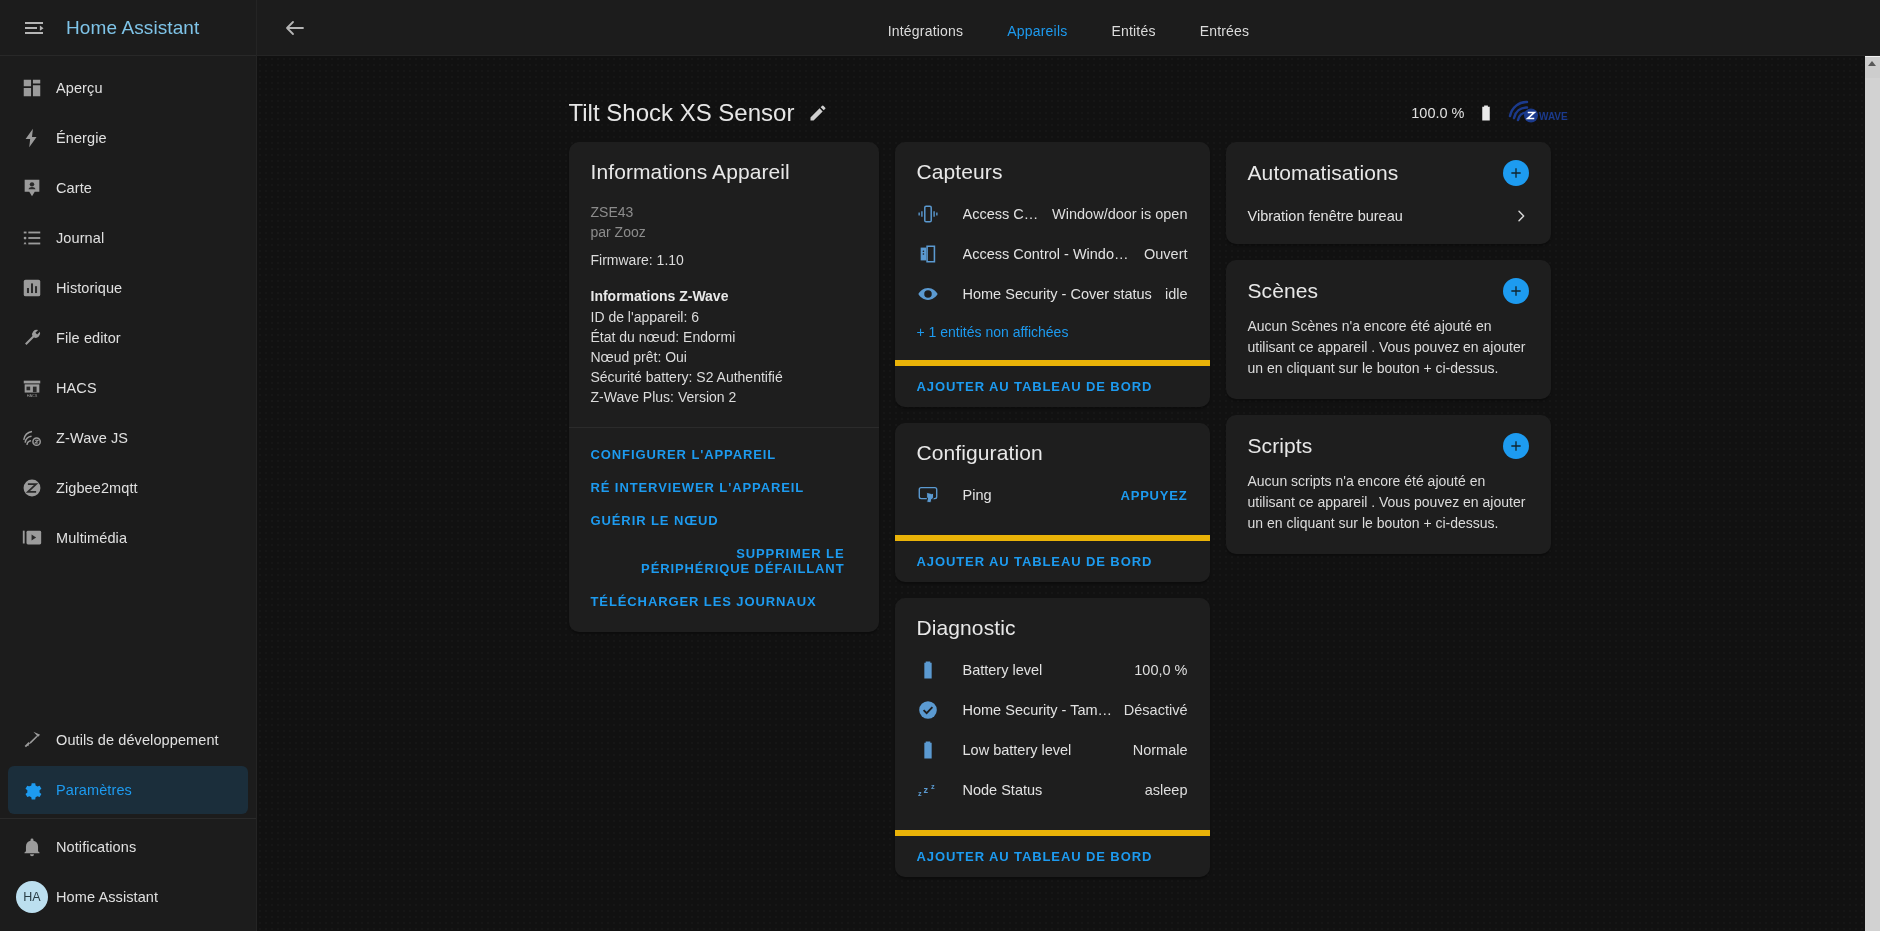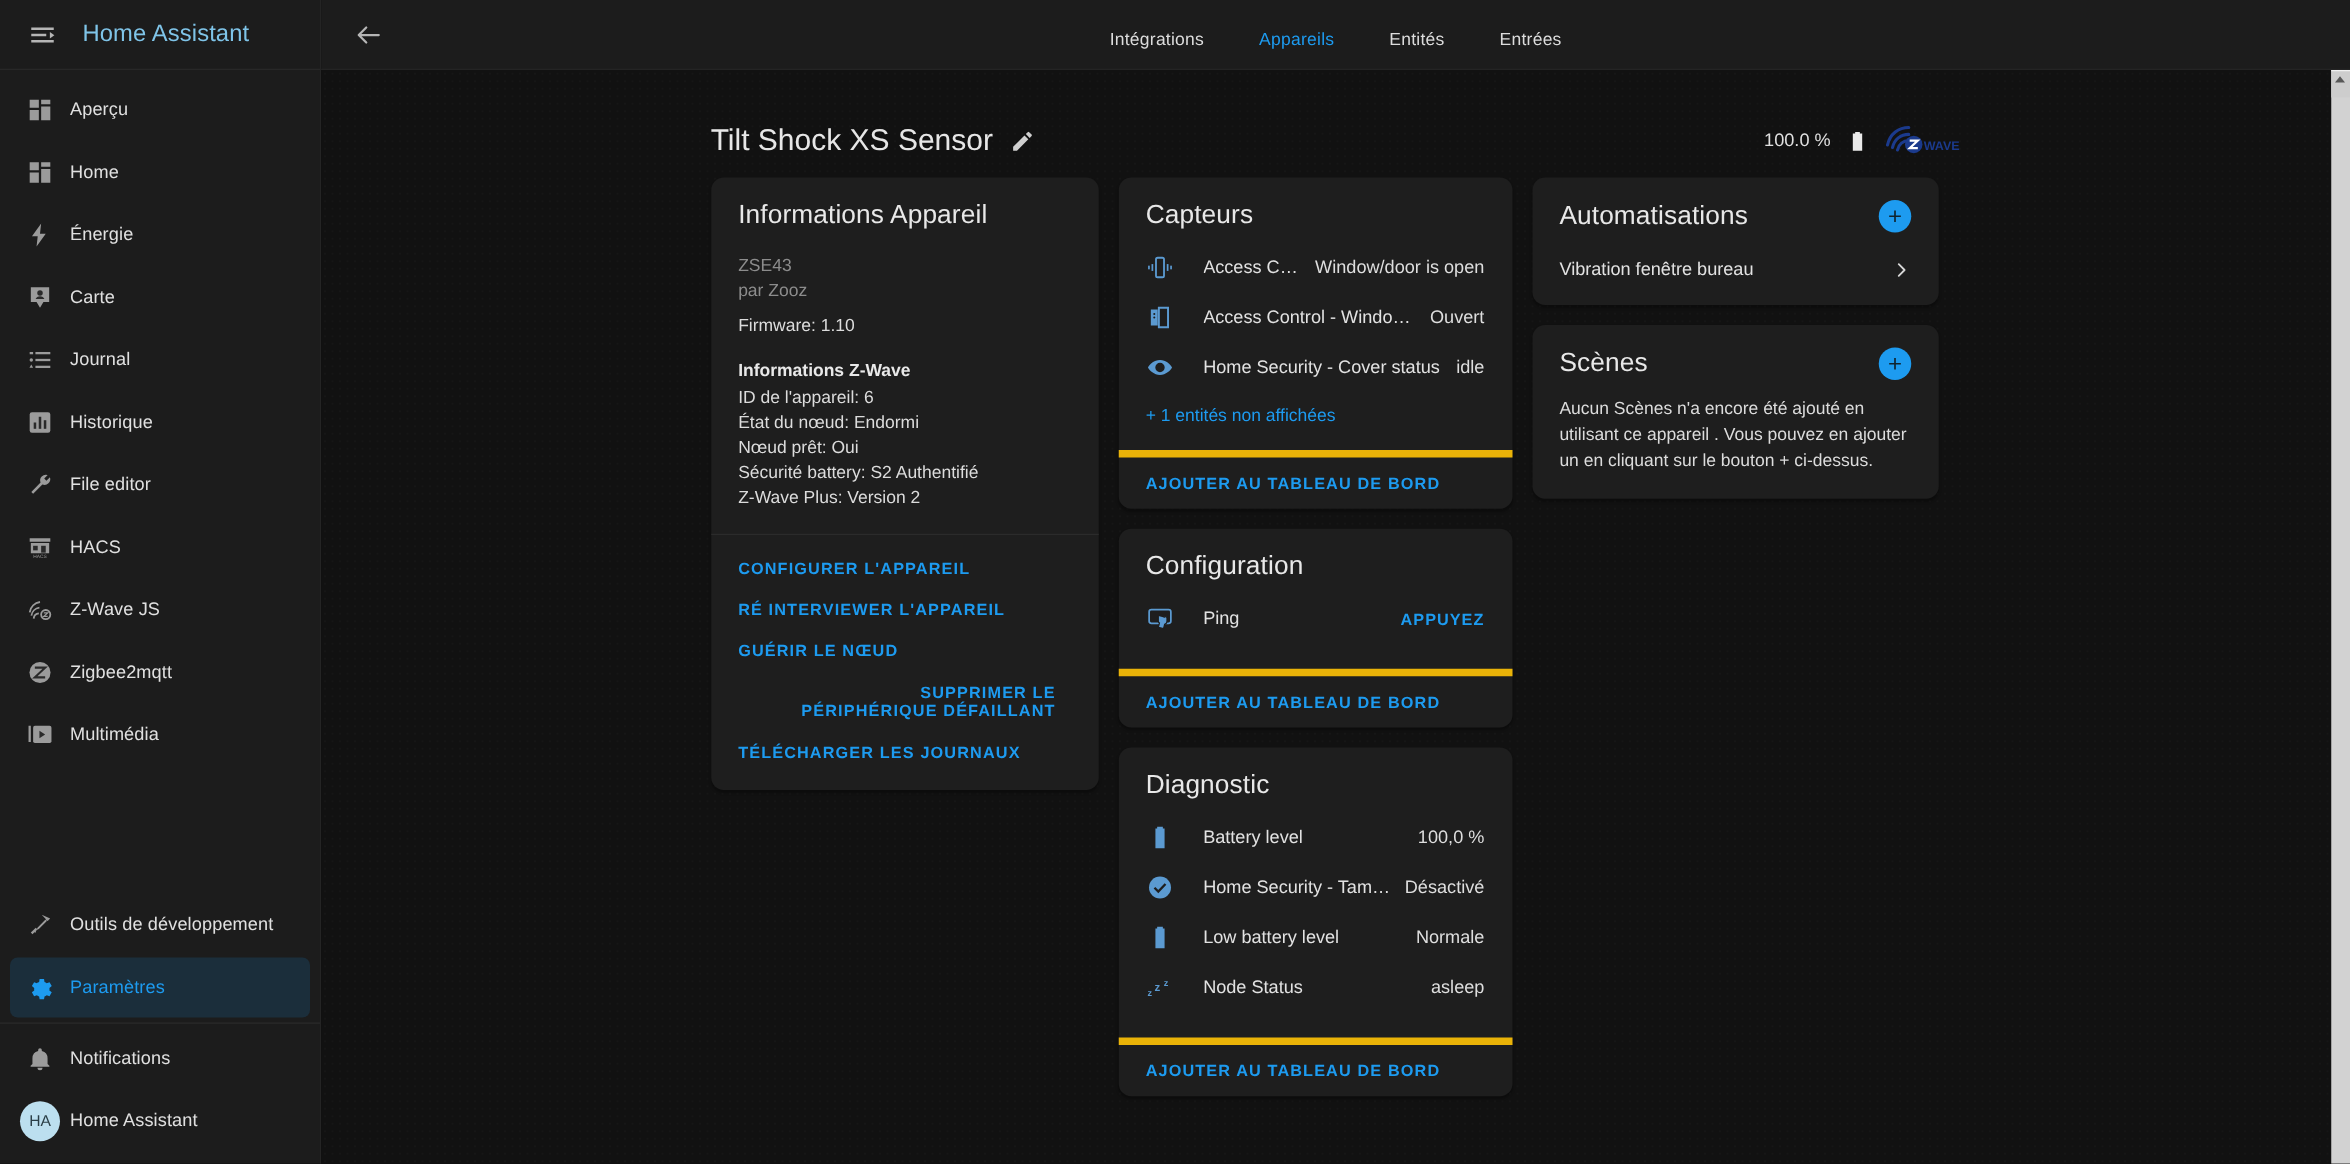--- a/index.html
+++ b/index.html
@@ -188,28 +188,20 @@
 
       <div class="sb-item">
         <span class="sb-ico">
           <svg width="22" height="22" viewBox="0 0 24 24" fill="#9b9b9b">
               <path d="M3 3h8v7H3zM13 3h8v4h-8zM13 9h8v12h-8zM3 12h8v9H3z"></path>
             </svg>
         </span>
         <span class="sb-lbl">Aperçu</span>
       </div>
 
-      <div class="sb-item">
-        <span class="sb-ico">
-          <svg width="22" height="22" viewBox="0 0 24 24" fill="#9b9b9b">
-              <path d="M3 3h8v7H3zM13 3h8v4h-8zM13 9h8v12h-8zM3 12h8v9H3z"></path>
-            </svg>
-        </span>
-        <span class="sb-lbl">Home</span>
-      </div>
 
       <div class="sb-item">
         <span class="sb-ico">
           <svg width="22" height="22" viewBox="0 0 24 24" fill="#9b9b9b">
               <path d="M13 2L5 13h5l-1 9 8-11h-5z"></path>
             </svg>
         </span>
         <span class="sb-lbl">Énergie</span>
       </div>
 
@@ -580,20 +572,33 @@
                   <span class="add-fab">
                     <svg width="16" height="16" viewBox="0 0 24 24" fill="#10242f">
                         <path d="M11 5h2v6h6v2h-6v6h-2v-6H5v-2h6z"></path>
                       </svg>
                   </span>
                 </div>
                 <div class="empty-txt">Aucun Scènes n'a encore été ajouté en utilisant ce appareil . Vous pouvez en ajouter un en cliquant sur le bouton + ci-dessus.</div>
               </div>
             </div>
 
+            <div class="card">
+              <div class="card-pad">
+                <div class="card-title-row">
+                  <span class="card-title">Scripts</span>
+                  <span class="add-fab">
+                    <svg width="16" height="16" viewBox="0 0 24 24" fill="#10242f">
+                        <path d="M11 5h2v6h6v2h-6v6h-2v-6H5v-2h6z"></path>
+                      </svg>
+                  </span>
+                </div>
+                <div class="empty-txt">Aucun scripts n'a encore été ajouté en utilisant ce appareil . Vous pouvez en ajouter un en cliquant sur le bouton + ci-dessus.</div>
+              </div>
+            </div>
           </div>
 
         </div>
         <div style="height:40px"></div>
       </div>
     </div>
 
     <div class="vscroll">
       <div class="thumb">
           <span class="arrow"></span>

